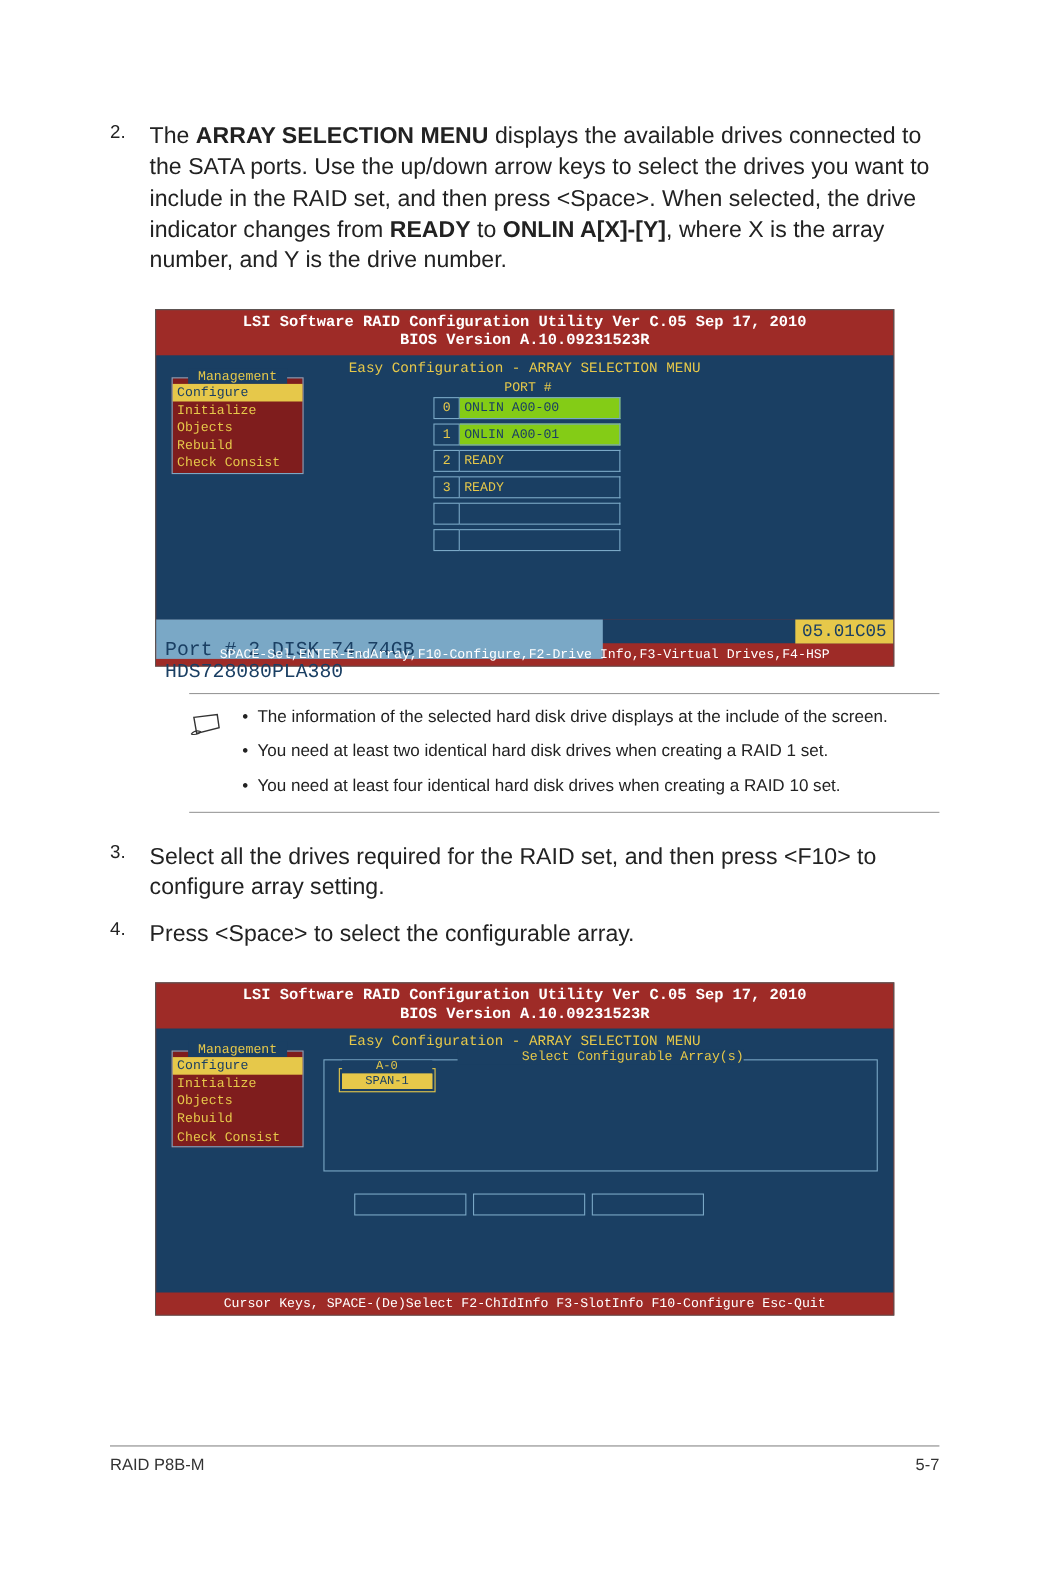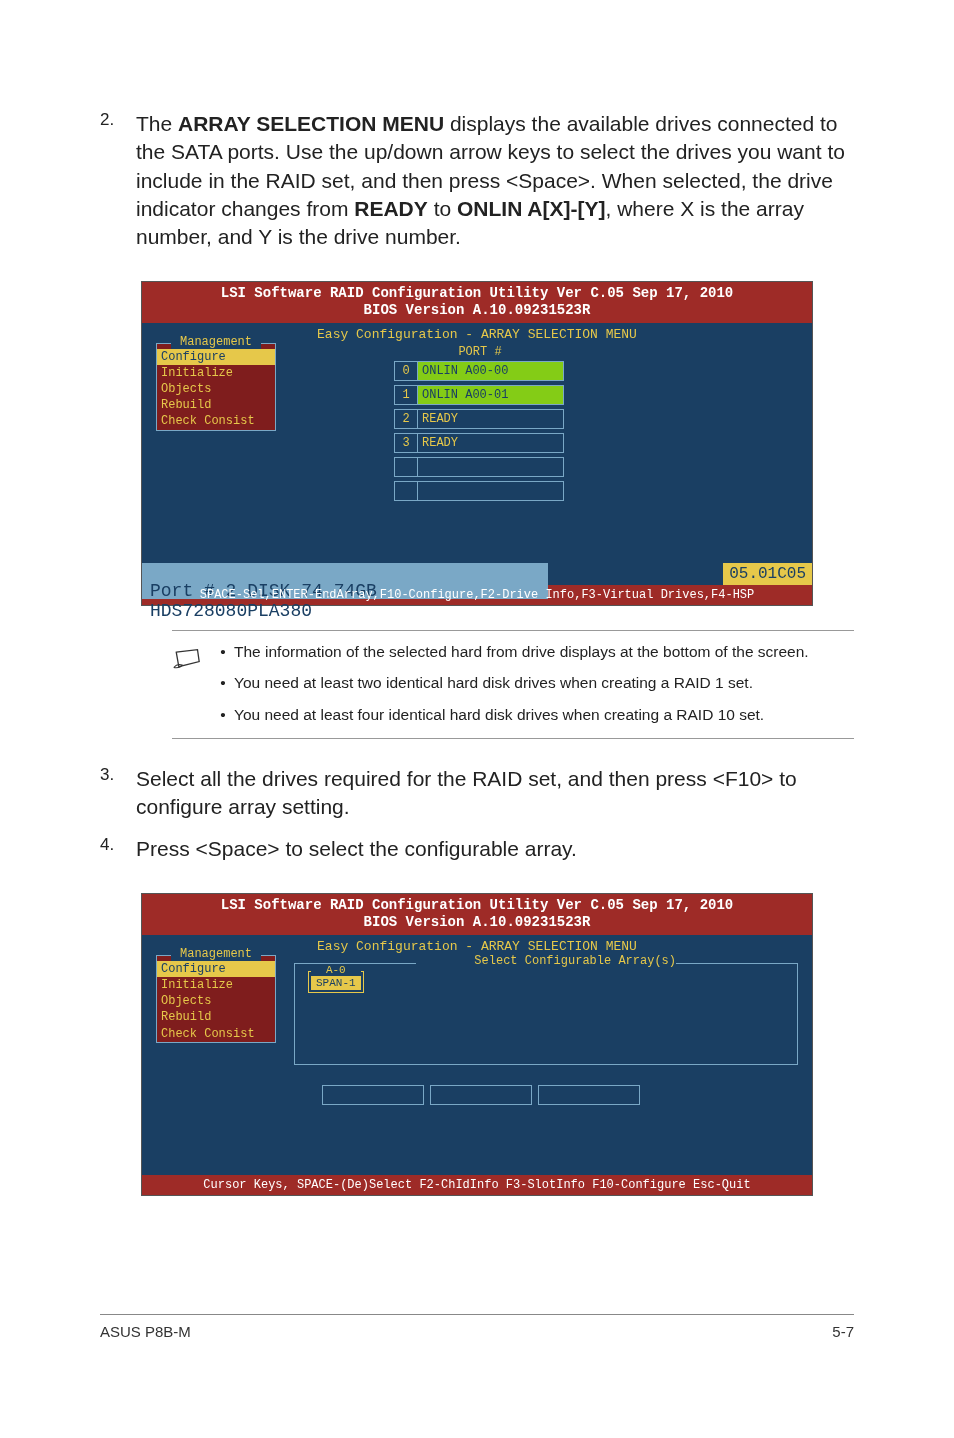--- a/index.html
+++ b/index.html
@@ -194,21 +194,21 @@
     font-size: 11px;
     text-align: center;
     margin-top: -8px;
     background: #1a3f63;
     padding: 0 2px;
   }
   .span-val {
     background: #e6c84a;
     color: #1a3f63;
     font-size: 11px;
-    padding: 0 4px;
+    padding: 0 20px;
     border: 1px solid #e6c84a;
   }
   .inner-empty-row {
     position: absolute;
     top: 150px;
     left: 180px;
     display: flex;
     gap: 6px;
   }
   .inner-empty {
@@ -325,21 +325,21 @@
   <div class="note-wrap">
     <div class="note-icon">
       <svg viewBox="0 0 40 30">
           <path d="M5 7 L30 4 L32 18 L8 24 Z" fill="none" stroke="#333" stroke-width="1.5"></path>
           <path d="M2 25 Q6 20 12 22 Q10 26 2 25" fill="none" stroke="#333" stroke-width="1.2"></path>
         </svg>
     </div>
     <div class="note-list">
       <div class="note-item">
         <div class="bullet">•</div>
-        <div class="note-text">The information of the selected hard from drive displays at the bottom of the screen.</div>
+        <div class="note-text">The information of the selected hard disk drive displays at the include of the screen.</div>
       </div>
       <div class="note-item">
         <div class="bullet">•</div>
         <div class="note-text">You need at least two identical hard disk drives when creating a RAID 1 set.</div>
       </div>
       <div class="note-item">
         <div class="bullet">•</div>
         <div class="note-text">You need at least four identical hard disk drives when creating a RAID 10 set.</div>
       </div>
     </div>
@@ -384,17 +384,17 @@
       <div class="inner-empty-row">
         <div class="inner-empty"></div>
         <div class="inner-empty"></div>
         <div class="inner-empty"></div>
       </div>
     </div>
     <div class="bios-helpbar">Cursor Keys, SPACE-(De)Select F2-ChIdInfo F3-SlotInfo F10-Configure Esc-Quit</div>
   </div>
 
   <div class="footer">
-    <div>ASUS P8B-M</div>
+    <div>RAID P8B-M</div>
     <div>5-7</div>
   </div>
 
 </div>
 
 </body></html>

